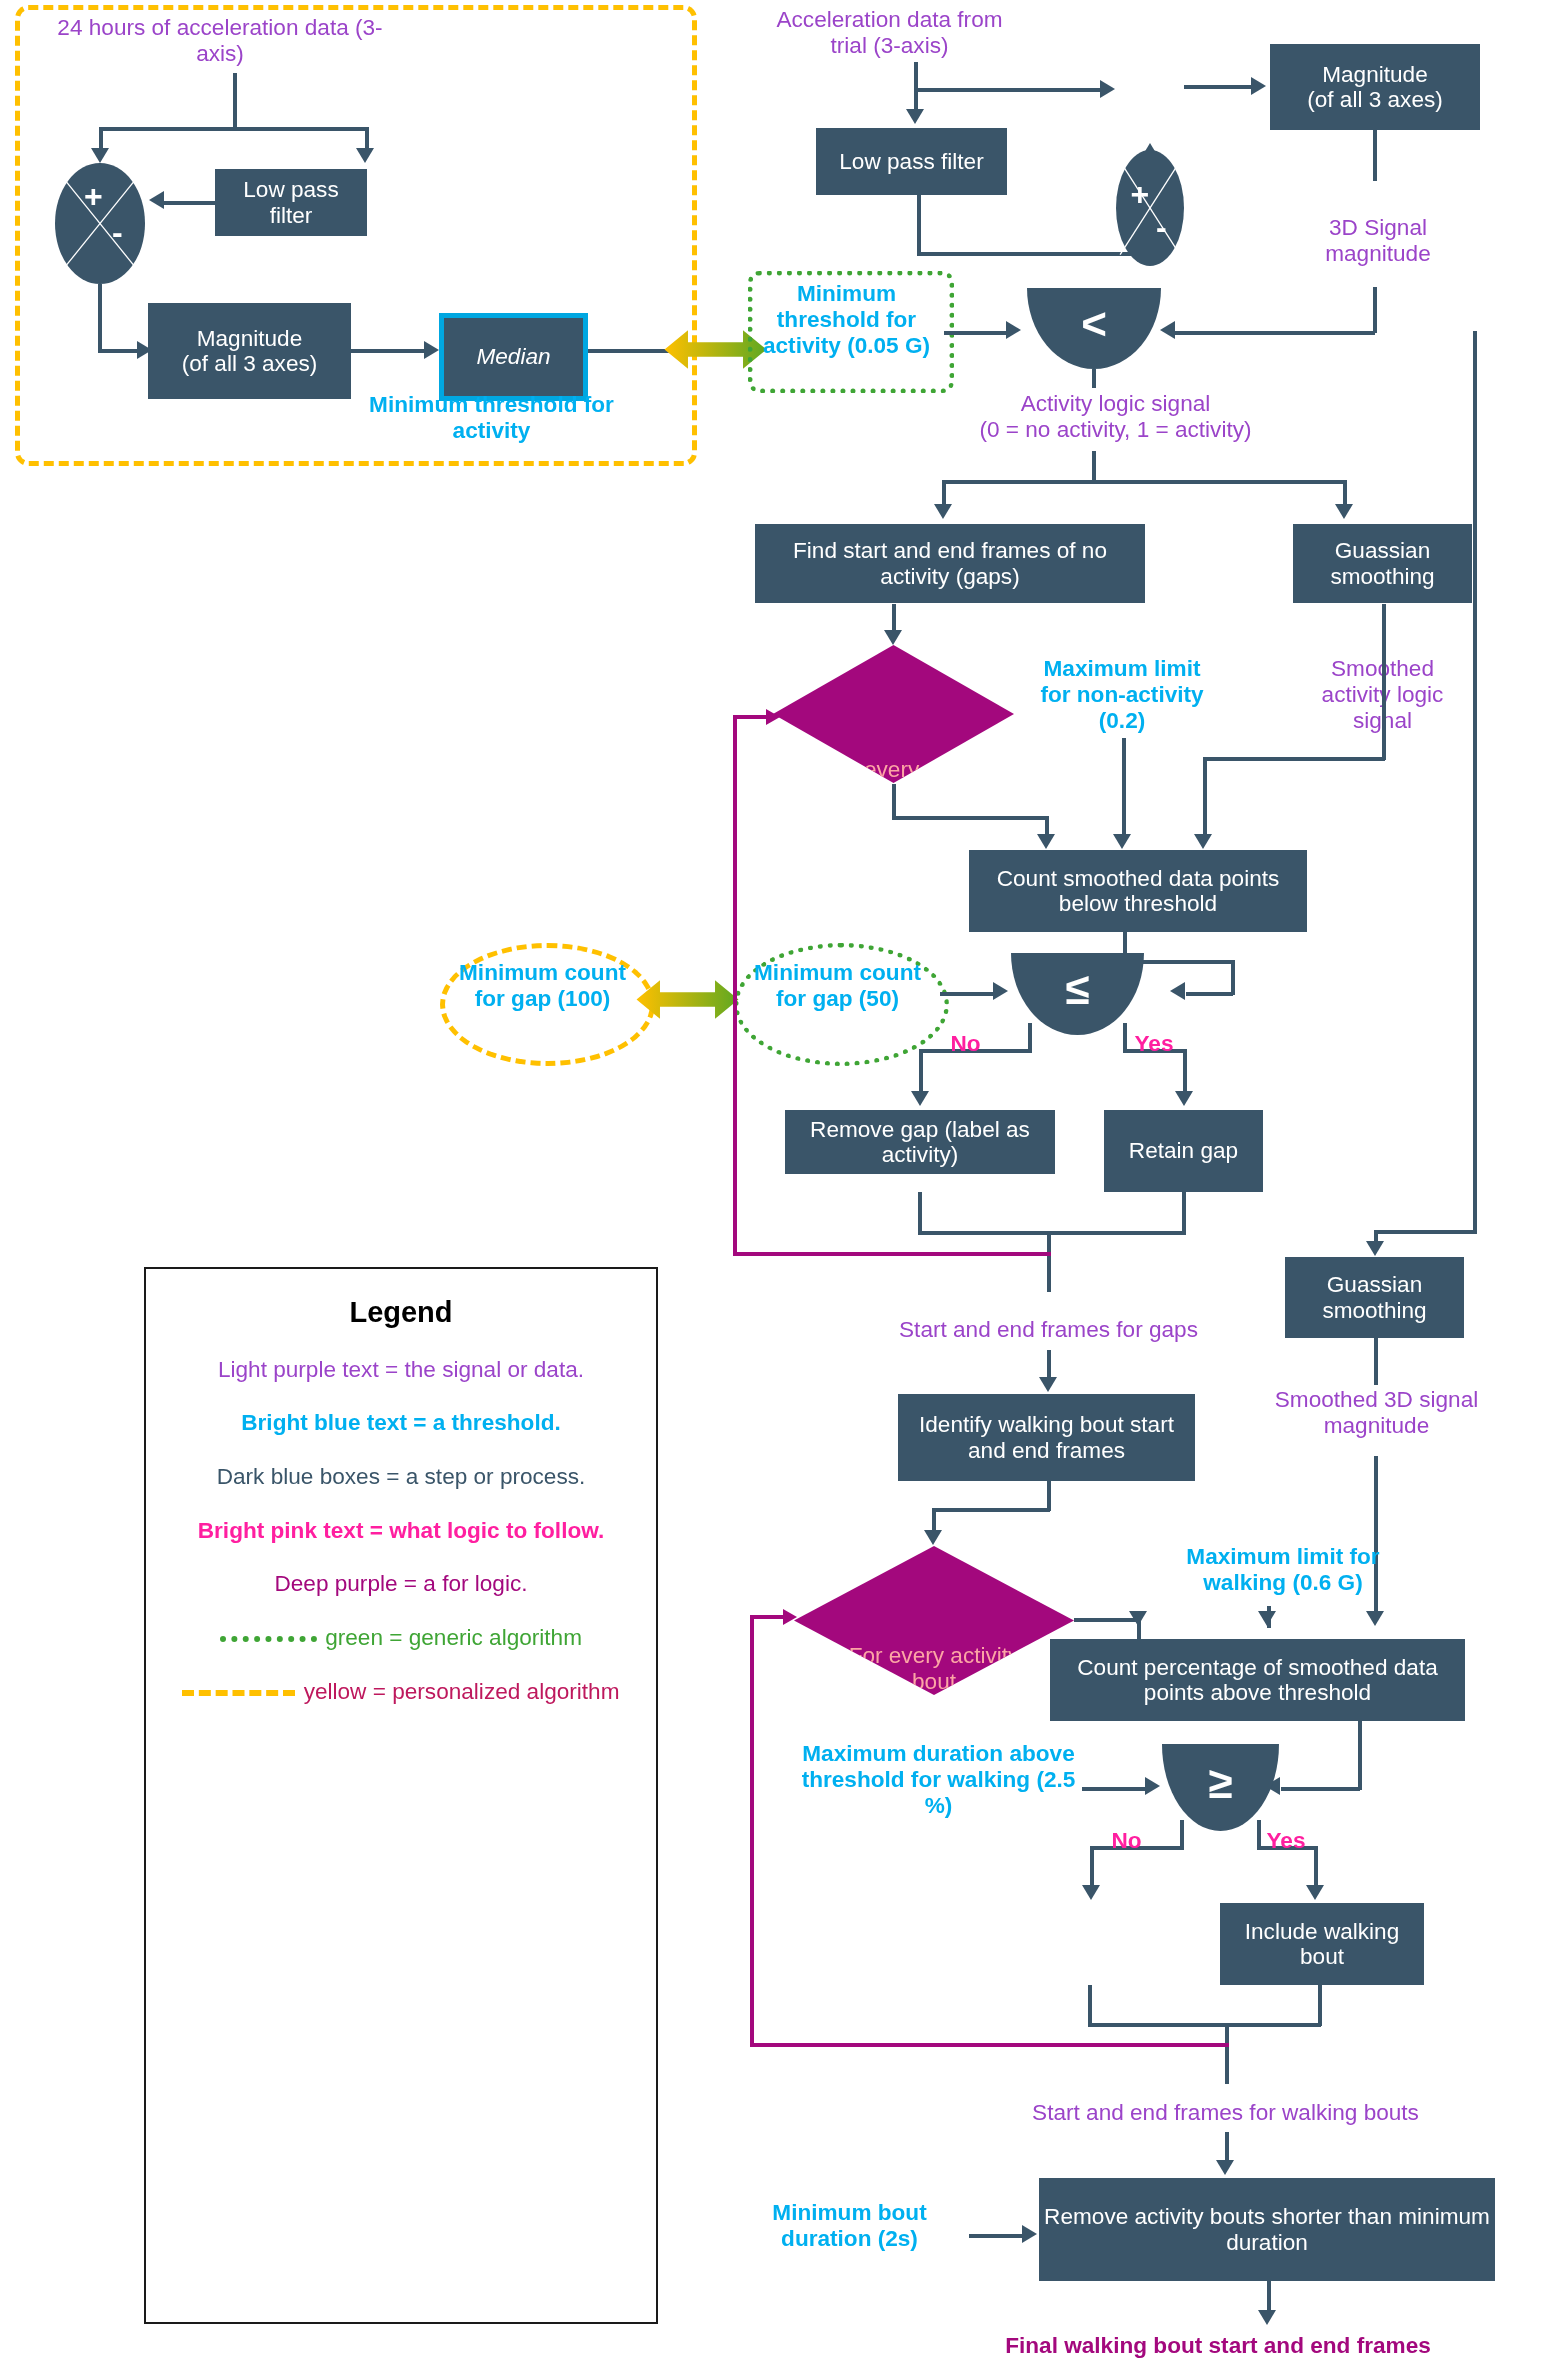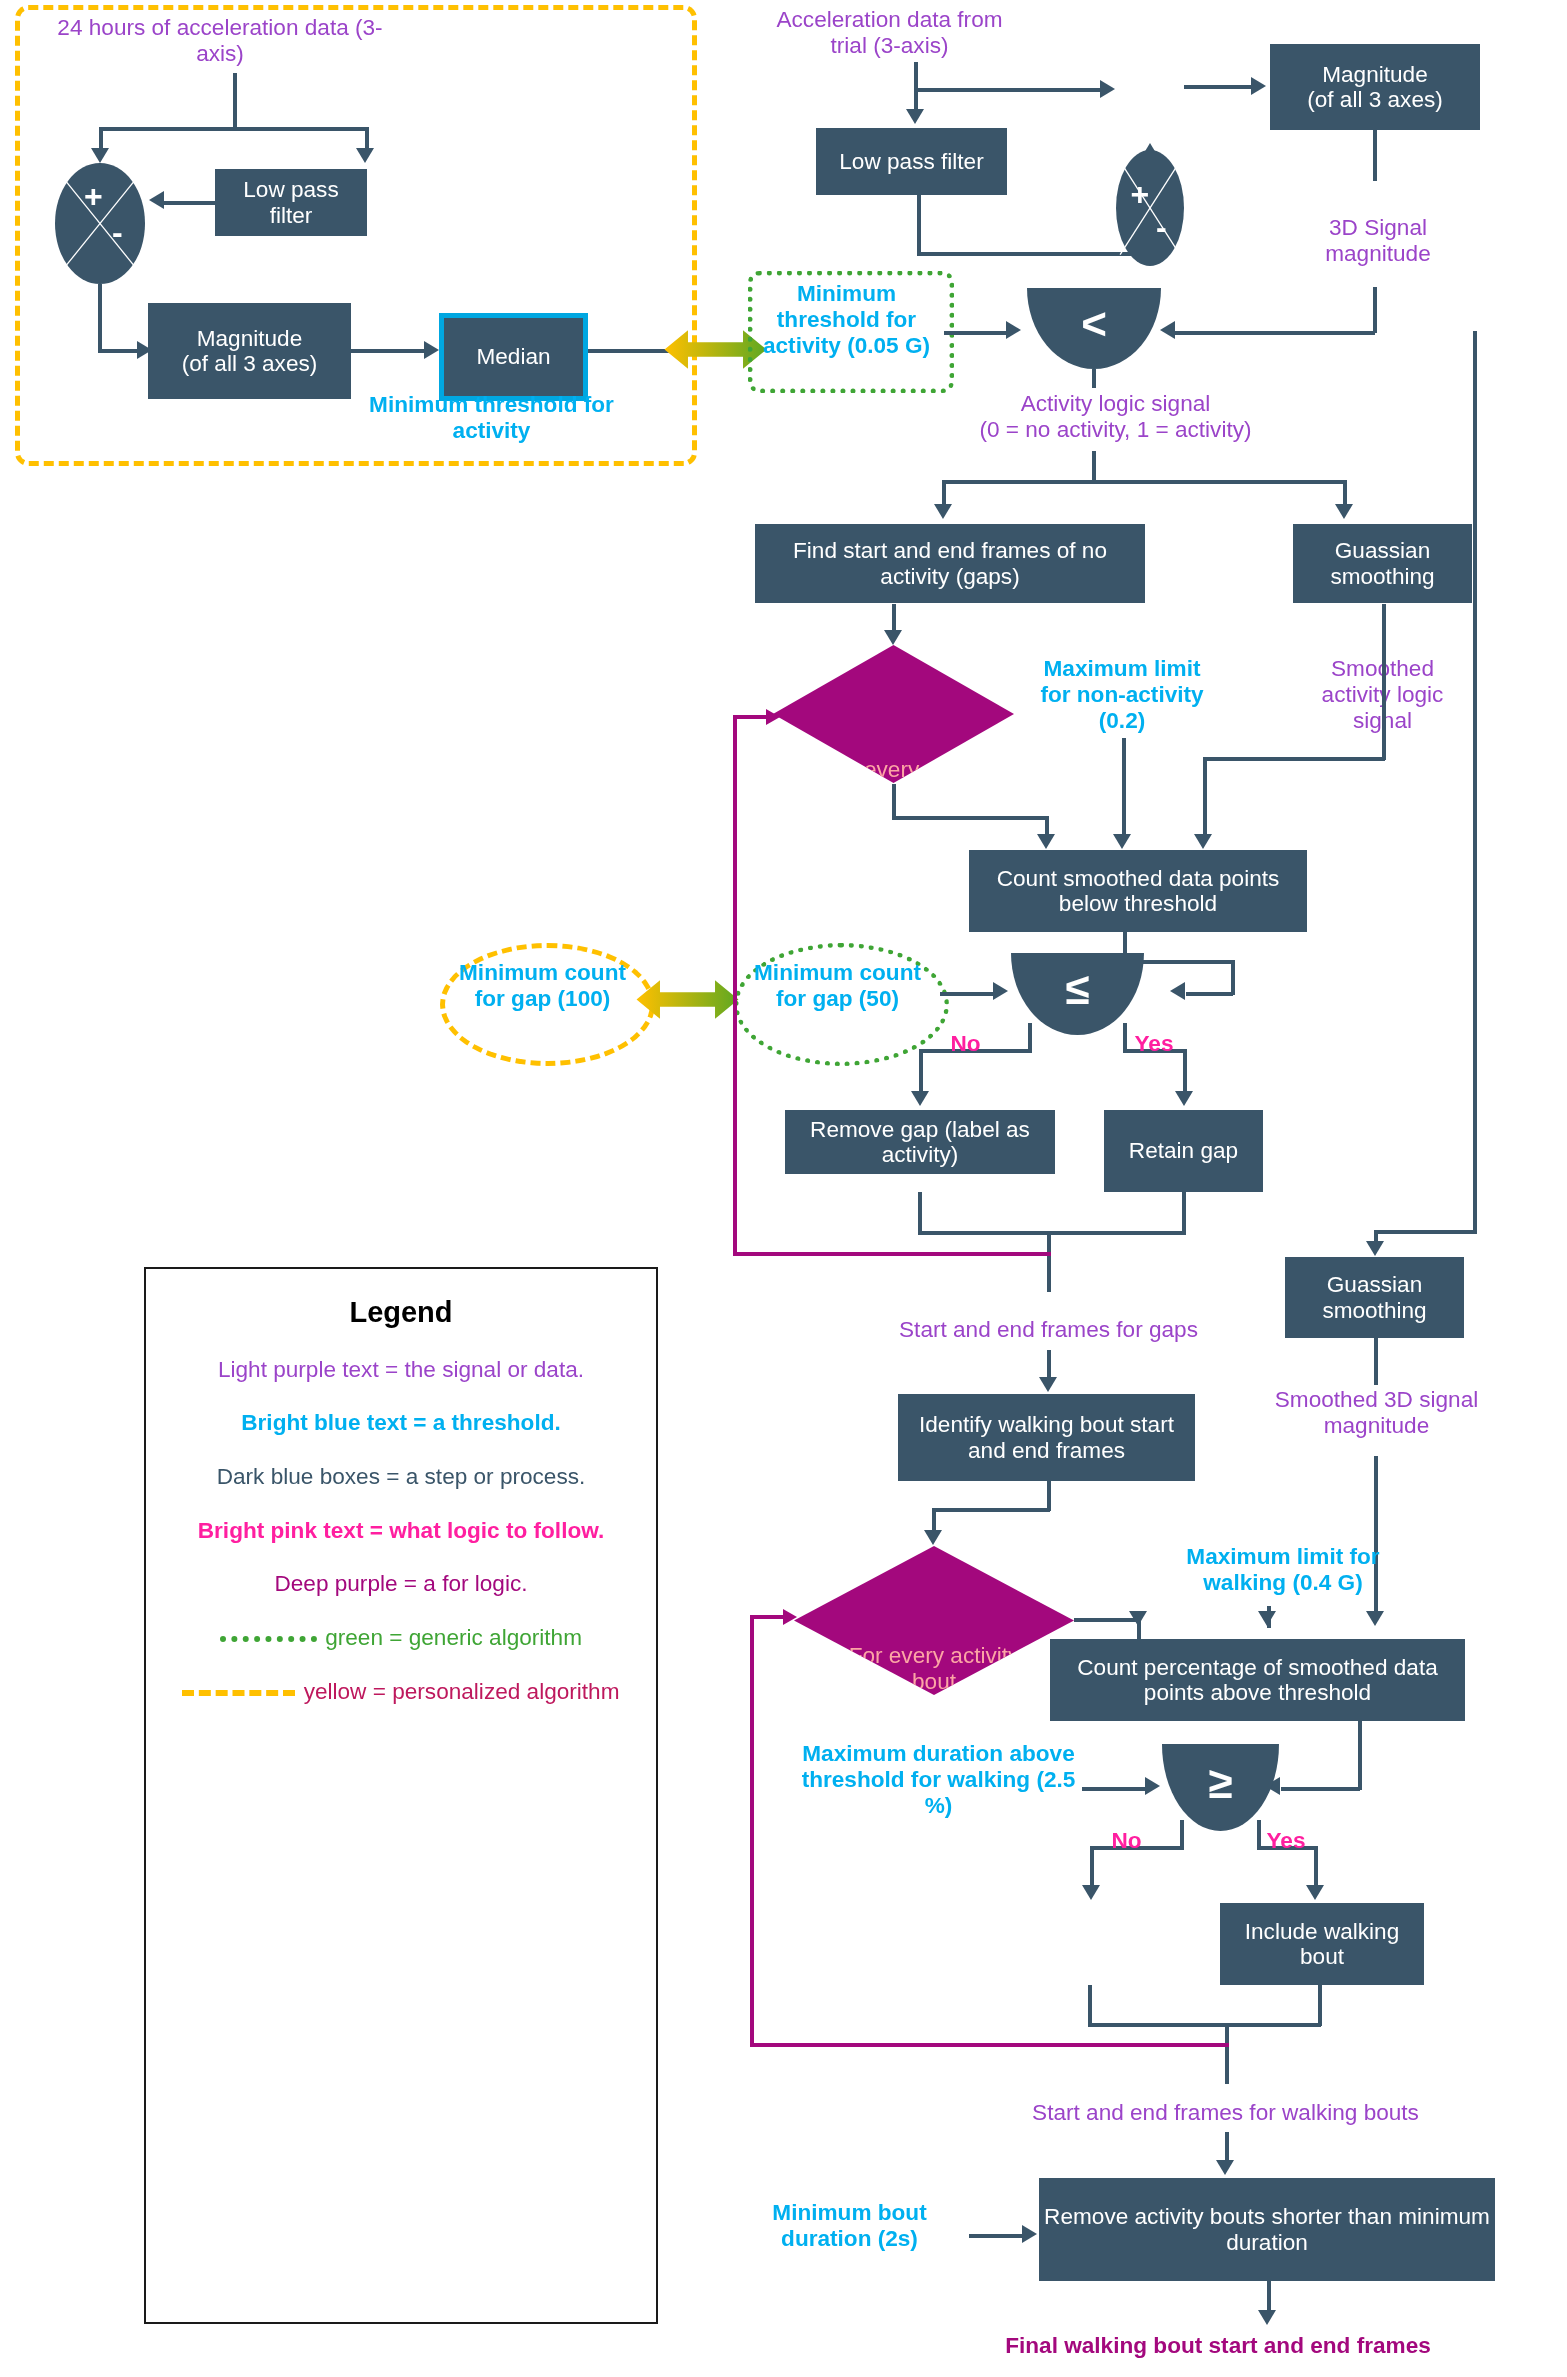--- a/index.html
+++ b/index.html
@@ -144,21 +144,21 @@
   <div class="arw right" style="left:137px;top:341px;"></div>
 
   <div class="abs pbox" style="left:148px;top:303px;width:203px;height:96px;">
     <span style="white-space:pre-line">Magnitude
 (of all 3 axes)</span>
   </div>
 
   <div class="ln h" style="left:351px;top:349px;width:76px;"></div>
   <div class="arw right" style="left:424px;top:341px;"></div>
 
-  <div class="abs median-wrap" style="left:439px;top:313px;width:149px;height:88px;">
+  <div class="abs median-wrap" style="left:439px;top:313px;width:149px;height:88px;font-style:italic;">
     <div class="median-inner">Median</div>
   </div>
 
   <div class="ln h" style="left:588px;top:349px;width:92px;"></div>
 
   <div class="abs lbl cyan" style="left:353px;top:392px;width:277px;">Minimum threshold for activity</div>
 
   <svg class="bidir" style="left:664px;top:323px;width:103px;height:53px;" viewBox="0 0 200 104">
     <defs>
       <linearGradient id="yg" x1="0" y1="0" x2="1" y2="0">
@@ -322,21 +322,21 @@
 
   <div class="ln v" style="left:1047px;top:1481px;height:30px;"></div>
   <div class="ln h" style="left:932px;top:1508px;width:118px;"></div>
   <div class="ln v" style="left:932px;top:1508px;height:26px;"></div>
   <div class="arw down" style="left:924px;top:1530px;"></div>
 
   <div class="abs diamond" style="left:794px;top:1546px;width:280px;height:149px;">
     <span style="white-space:pre-line;padding:0 36px;">For every activity bout</span>
   </div>
 
-  <div class="abs lbl cyan" style="left:1155px;top:1544px;width:256px;">Maximum limit for walking (0.4 G)</div>
+  <div class="abs lbl cyan" style="left:1155px;top:1544px;width:256px;">Maximum limit for walking (0.6 G)</div>
 
   <div class="ln h" style="left:1074px;top:1618px;width:67px;"></div>
   <div class="ln v" style="left:1137px;top:1618px;height:0px;"></div>
   <div class="ln v" style="left:1137px;top:1618px;height:20.5px;"></div>
   <div class="arw down" style="left:1129px;top:1611px;"></div>
 
   <div class="ln v" style="left:1267px;top:1606px;height:21.5px;"></div>
   <div class="arw down" style="left:1258px;top:1611px;"></div>
 
   <div class="abs pbox" style="left:1050px;top:1639px;width:415px;height:82px;">Count percentage of smoothed data points above threshold</div>

